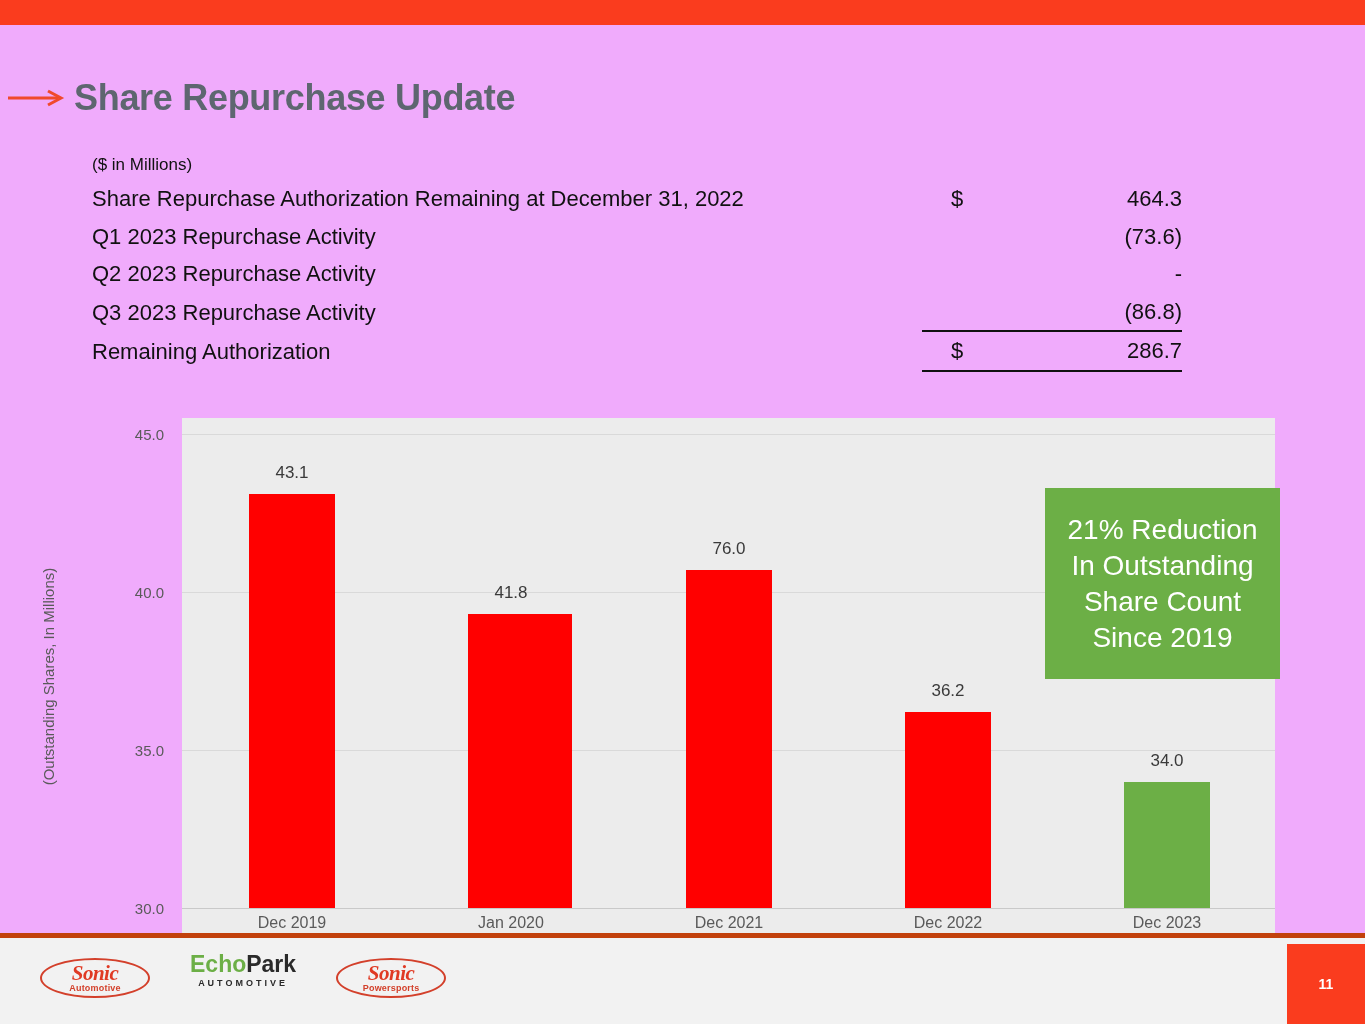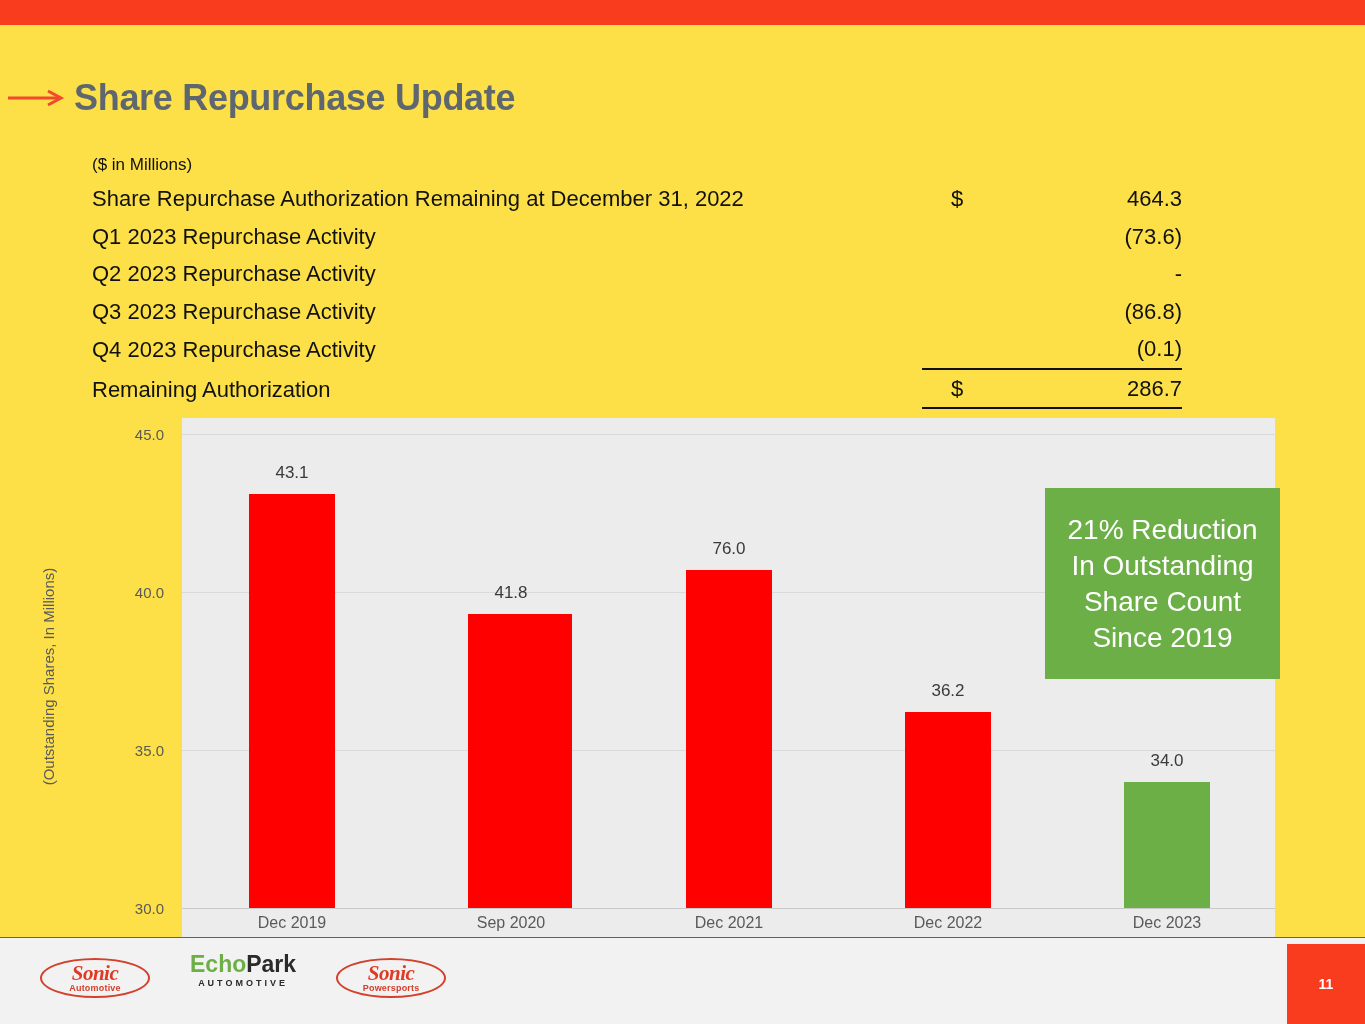--- a/index.html
+++ b/index.html
@@ -11,21 +11,21 @@
     width: 1365px;
     height: 1024px;
     font-family: "Liberation Sans", sans-serif;
     position: relative;
     overflow: hidden;
   }
 
   .slide {
     position: absolute;
     inset: 0;
-    background: #fde047;
+    background: #f0abfc;
     text-decoration: underline;
   }
 
   
   .top-bar {
     position: absolute;
     top: 0; left: 0;
     width: 1365px;
     height: 25px;
     background: #FA3C1E;
@@ -188,21 +188,21 @@
   }
 
   
   .footer {
     position: absolute;
     left: 0;
     bottom: 0;
     width: 1365px;
     height: 86px;
     background: #F2F2F2;
-    border-top: 1px solid #c2410c;
+    border-top: 5px solid #c2410c;
   }
   .logos {
     position: absolute;
     left: 40px;
     top: 14px;
     display: flex;
     align-items: center;
     gap: 40px;
   }
   .logo { position: relative; height: 52px; display: flex; align-items: center; }
@@ -290,25 +290,20 @@
         <tr>
           <td class="c-label">Q2 2023 Repurchase Activity</td>
           <td class="c-cur"></td>
           <td class="c-val">-</td>
         </tr>
         <tr>
           <td class="c-label">Q3 2023 Repurchase Activity</td>
           <td class="c-cur"></td>
           <td class="c-val">(86.8)</td>
         </tr>
-        <tr>
-          <td class="c-label">Q4 2023 Repurchase Activity</td>
-          <td class="c-cur"></td>
-          <td class="c-val">(0.1)</td>
-        </tr>
         <tr class="rule-above rule-below">
           <td class="c-label">Remaining Authorization</td>
           <td class="c-cur">$</td>
           <td class="c-val">286.7</td>
         </tr>
       </tbody>
     </table>
   </div>
 
   <div class="chart">
@@ -336,21 +331,21 @@
       <div class="bar-label">76.0</div>
     </div>
     <div class="bar" id="bar3" style="left: 905px; height: 196px; bottom: 30px; background: rgb(255, 0, 0);">
       <div class="bar-label">36.2</div>
     </div>
     <div class="bar" id="bar4" style="left: 1124px; height: 126px; bottom: 30px; background: rgb(108, 175, 70);">
       <div class="bar-label">34.0</div>
     </div>
 
     <div class="xlabel" style="left:192px;">Dec 2019</div>
-    <div class="xlabel" style="left:411px;">Sep 2020</div>
+    <div class="xlabel" style="left:411px;">Jan 2020</div>
     <div class="xlabel" style="left:629px;">Dec 2021</div>
     <div class="xlabel" style="left:848px;">Dec 2022</div>
     <div class="xlabel" style="left:1067px;">Dec 2023</div>
 
     <div class="callout">
       <div>21% Reduction</div>
       <div>In Outstanding</div>
       <div>Share Count</div>
       <div>Since 2019</div>
     </div>

